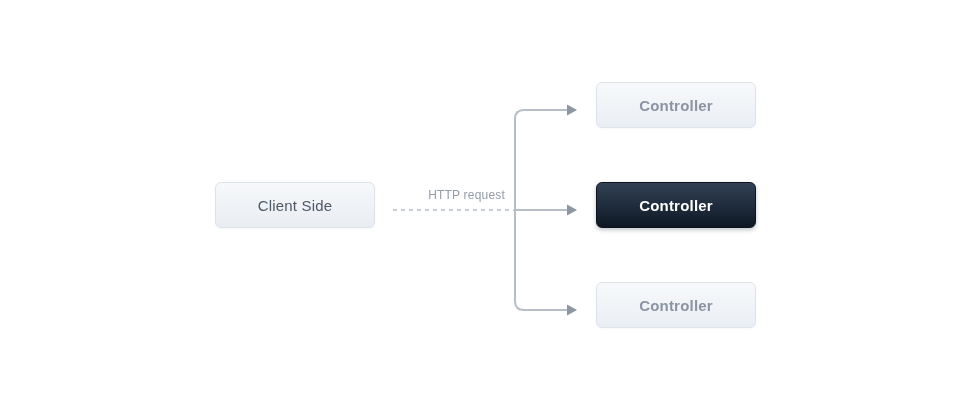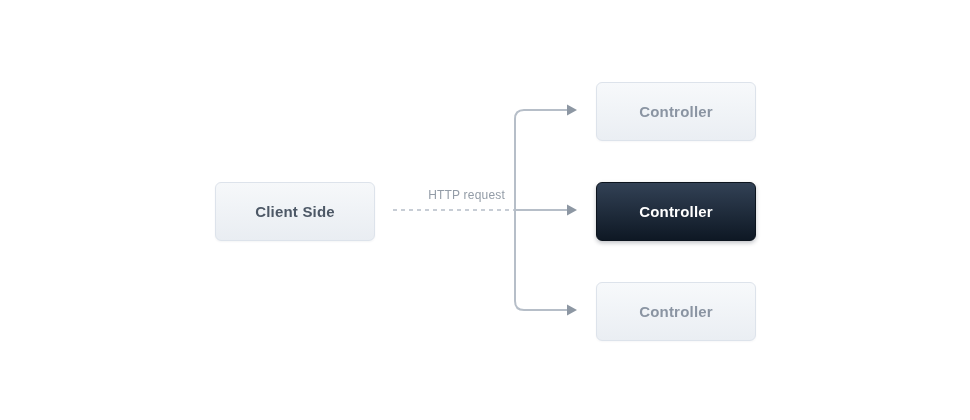--- a/index.html
+++ b/index.html
@@ -9,40 +9,40 @@
     font-family: "Liberation Sans", "DejaVu Sans", sans-serif;
     overflow: hidden;
   }
   .canvas {
     position: relative;
     width: 970px; height: 420px;
     background: #ffffff;
   }
   .node {
     position: absolute;
-    width: 160px; height: 59px;
+    width: 160px; height: 46px;
     border-radius: 6px;
     display: flex;
     align-items: center;
     justify-content: center;
     font-size: 15px;
     letter-spacing: 0.2px;
   }
   .node.light {
     background: linear-gradient(180deg, #f7f9fb 0%, #eaeef3 100%);
     border: 1px solid #dde3eb;
     color: #8a94a2;
     font-weight: 600;
     box-shadow: 0 1px 2px rgba(40,60,80,0.04);
   }
   .node.client {
     background: linear-gradient(180deg, #f6f8fa 0%, #e9edf2 100%);
     border: 1px solid #dde3eb;
     color: #4d5866;
-    font-weight: 700;
+    font-weight: 400;
     box-shadow: 0 1px 2px rgba(40,60,80,0.05);
   }
   .node.dark {
     background: linear-gradient(180deg, #324155 0%, #0e1824 100%);
     border: 1px solid #0c141e;
     color: #ffffff;
     font-weight: 700;
     box-shadow: 0 2px 4px rgba(10,20,35,0.25);
   }
   #client-box   { left: 215px; top: 182px; }

